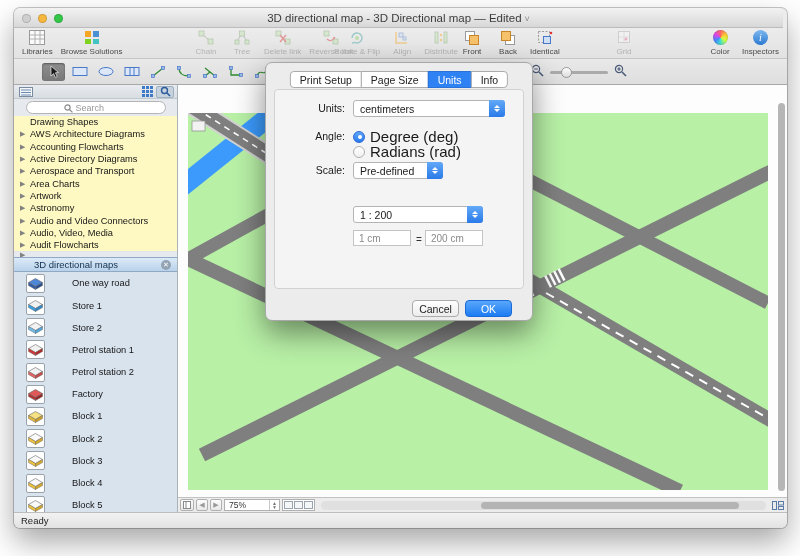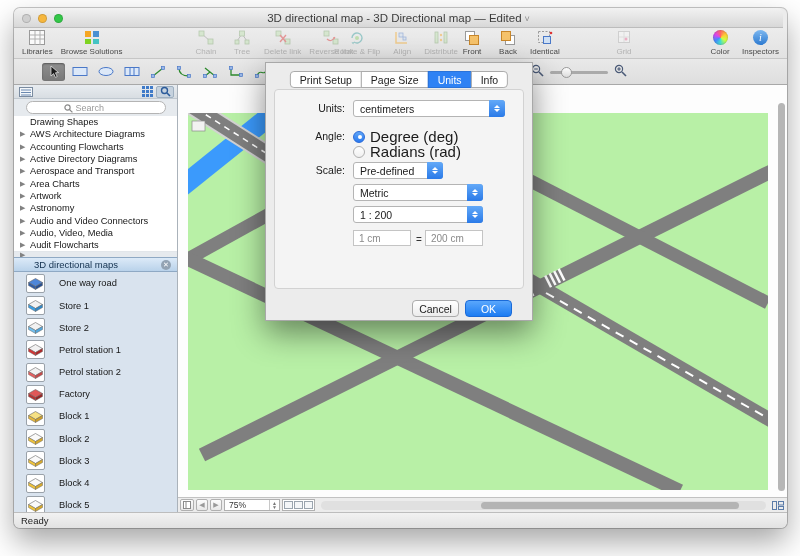--- a/index.html
+++ b/index.html
@@ -46,31 +46,31 @@
   .sidebar { position:absolute; left:0; top:0; bottom:0; width:164px; background:#e6eaee; border-right:1px solid #aab2ba; overflow:hidden; }
   .sb-head { height:14px; background:linear-gradient(#e8ecf0,#d8dde2); display:flex; align-items:center; padding:0 3px; border-bottom:1px solid #c0c8d0; }
   .sb-head .spacer { flex:1; }
   .sb-mini { width:18px; height:12px; display:flex; align-items:center; justify-content:center; }
   .sb-mini.pressed { background:#c6d2de; border:1px solid #9fb0c0; border-radius:2px; }
   .search-row { height:17px; display:flex; align-items:center; justify-content:center; background:#e6eaee; }
   .search-box { width:140px; height:13px; background:#fff; border:1px solid #b4b4b4; border-radius:7px;
                 display:flex; align-items:center; justify-content:center; gap:3px; }
   .search-box input { border:none; outline:none; width:52px; font-size:9px; color:#444; background:transparent; }
   .search-box input::placeholder { color:#9a9a9a; }
-  .lib-list { background:#ffffff; }
+  .lib-list { background:#fef9c3; }
   .lib-row { height:12.3px; display:flex; align-items:center; font-size:9.3px; color:#161616; padding-left:6px; }
   .lib-row .tri { width:10px; font-size:7px; color:#828282; }
   .lib-row.clipped { height:6px; overflow:hidden; border-top:1px solid #e2e6ea; }
   .sec-head { height:15px; background:linear-gradient(#dcEAf8,#b9d2ea); background:linear-gradient(#dceaf8,#b9d2ea);
               border-top:1px solid #8fa9c4; border-bottom:1px solid #8fa9c4; display:flex; align-items:center;
               font-size:9.5px; color:#12304e; padding:0 6px; }
   .sec-head .sec-label { flex:1; padding-left:14px; }
   .sec-close { width:10px; height:10px; border-radius:50%; background:#93a3b3; color:#fff; font-size:7px; line-height:10px; text-align:center; }
   .shape-list { background:#d9e3ee; }
-  .shape-row { height:22.2px; display:flex; align-items:center; gap:14px; padding-left:12px; }
+  .shape-row { height:22.2px; display:flex; align-items:center; gap:27px; padding-left:12px; }
   .shape-thumb { width:19px; height:19px; background:#fff; border:1px solid #9aa2aa; border-radius:2px;
                  display:flex; align-items:center; justify-content:center; }
   .shape-label { font-size:9.3px; color:#161616; }
 
   
   .canvas { position:absolute; left:164px; top:0; right:0; bottom:0; background:#fdfdfd; }
   .map-svg { position:absolute; left:10px; top:28px; }
   .vthumb { position:absolute; right:2px; top:18px; bottom:21px; width:7px; background:#b6b6b6; border-radius:4px; }
   .hscroll-row { position:absolute; left:0; right:0; bottom:0; height:15px; background:#ececec; border-top:1px solid #c2c2c2;
                  display:flex; align-items:center; padding-left:2px; gap:2px; }
@@ -85,21 +85,21 @@
   .htrack { position:relative; flex:1; height:9px; margin:0 4px; background:#e0e0e0; border-radius:5px; }
   .hthumb { position:absolute; left:36%; width:58%; top:1px; height:7px; background:#b4b4b4; border-radius:4px; }
 
   
   .statusbar { position:absolute; left:0; bottom:0; right:0; height:16px; background:linear-gradient(#f2f2f2,#e2e2e2);
                border-top:1px solid #bdbdbd; display:flex; align-items:center; font-size:9.5px; color:#222; padding-left:7px;
                border-radius:0 0 6px 6px; }
 
   
   .dialog { position:absolute; left:251px; top:54px; width:268px; height:259px; background:#ececec;
-            border:1px solid #a8a8a8; border-radius:0; box-shadow:0 12px 30px rgba(0,0,0,.45); z-index:50; }
+            border:1px solid #a8a8a8; border-radius:7px; box-shadow:0 12px 30px rgba(0,0,0,.45); z-index:50; }
   .tabs { position:absolute; top:8px; left:50%; transform:translateX(-50%); display:flex; height:17px; z-index:2; }
   .tab { font-size:10.5px; color:#222; background:#fff; border:1px solid #ababab; padding:0 9px; display:flex;
          align-items:center; margin-left:-1px; white-space:nowrap; }
   .tab:first-child { border-radius:4px 0 0 4px; margin-left:0; }
   .tab:last-child { border-radius:0 4px 4px 0; }
   .tab.selected { background:#2f82f4; border-color:#2a72d8; color:#fff; }
   .groupbox { position:absolute; left:8px; right:8px; top:26px; height:200px; background:#f4f4f4;
               border:1px solid #d2d2d2; border-radius:4px; }
   .fld-label { position:absolute; width:66px; text-align:right; font-size:10.5px; color:#1a1a1a; }
   .popup { position:absolute; height:17px; background:#fff; border:1px solid #b4b4b4; border-radius:3px;
@@ -710,27 +710,20 @@
             </div>
           </div>
         <span class="fld-label" style="left:4px; top:74px;">Scale:</span>
         <div class="popup" style="left:78px; top:72px; width:90px;">
           <span>Pre-defined</span>
           <span class="cap">
               <i class="up"></i>
               <i class="dn"></i>
             </span>
         </div>
-        <div class="popup" style="left:78px; top:94px; width:130px;">
-          <span>Metric</span>
-          <span class="cap">
-              <i class="up"></i>
-              <i class="dn"></i>
-            </span>
-        </div>
         <div class="popup" style="left:78px; top:116px; width:130px;">
           <span>1 : 200</span>
           <span class="cap">
               <i class="up"></i>
               <i class="dn"></i>
             </span>
         </div>
         <input class="tfield" style="left: 78px; top: 140px;" value="1 cm">
         <span class="eqsign" style="left:141px; top:144px;">=</span>
         <input class="tfield" style="left: 150px; top: 140px;" value="200 cm">

